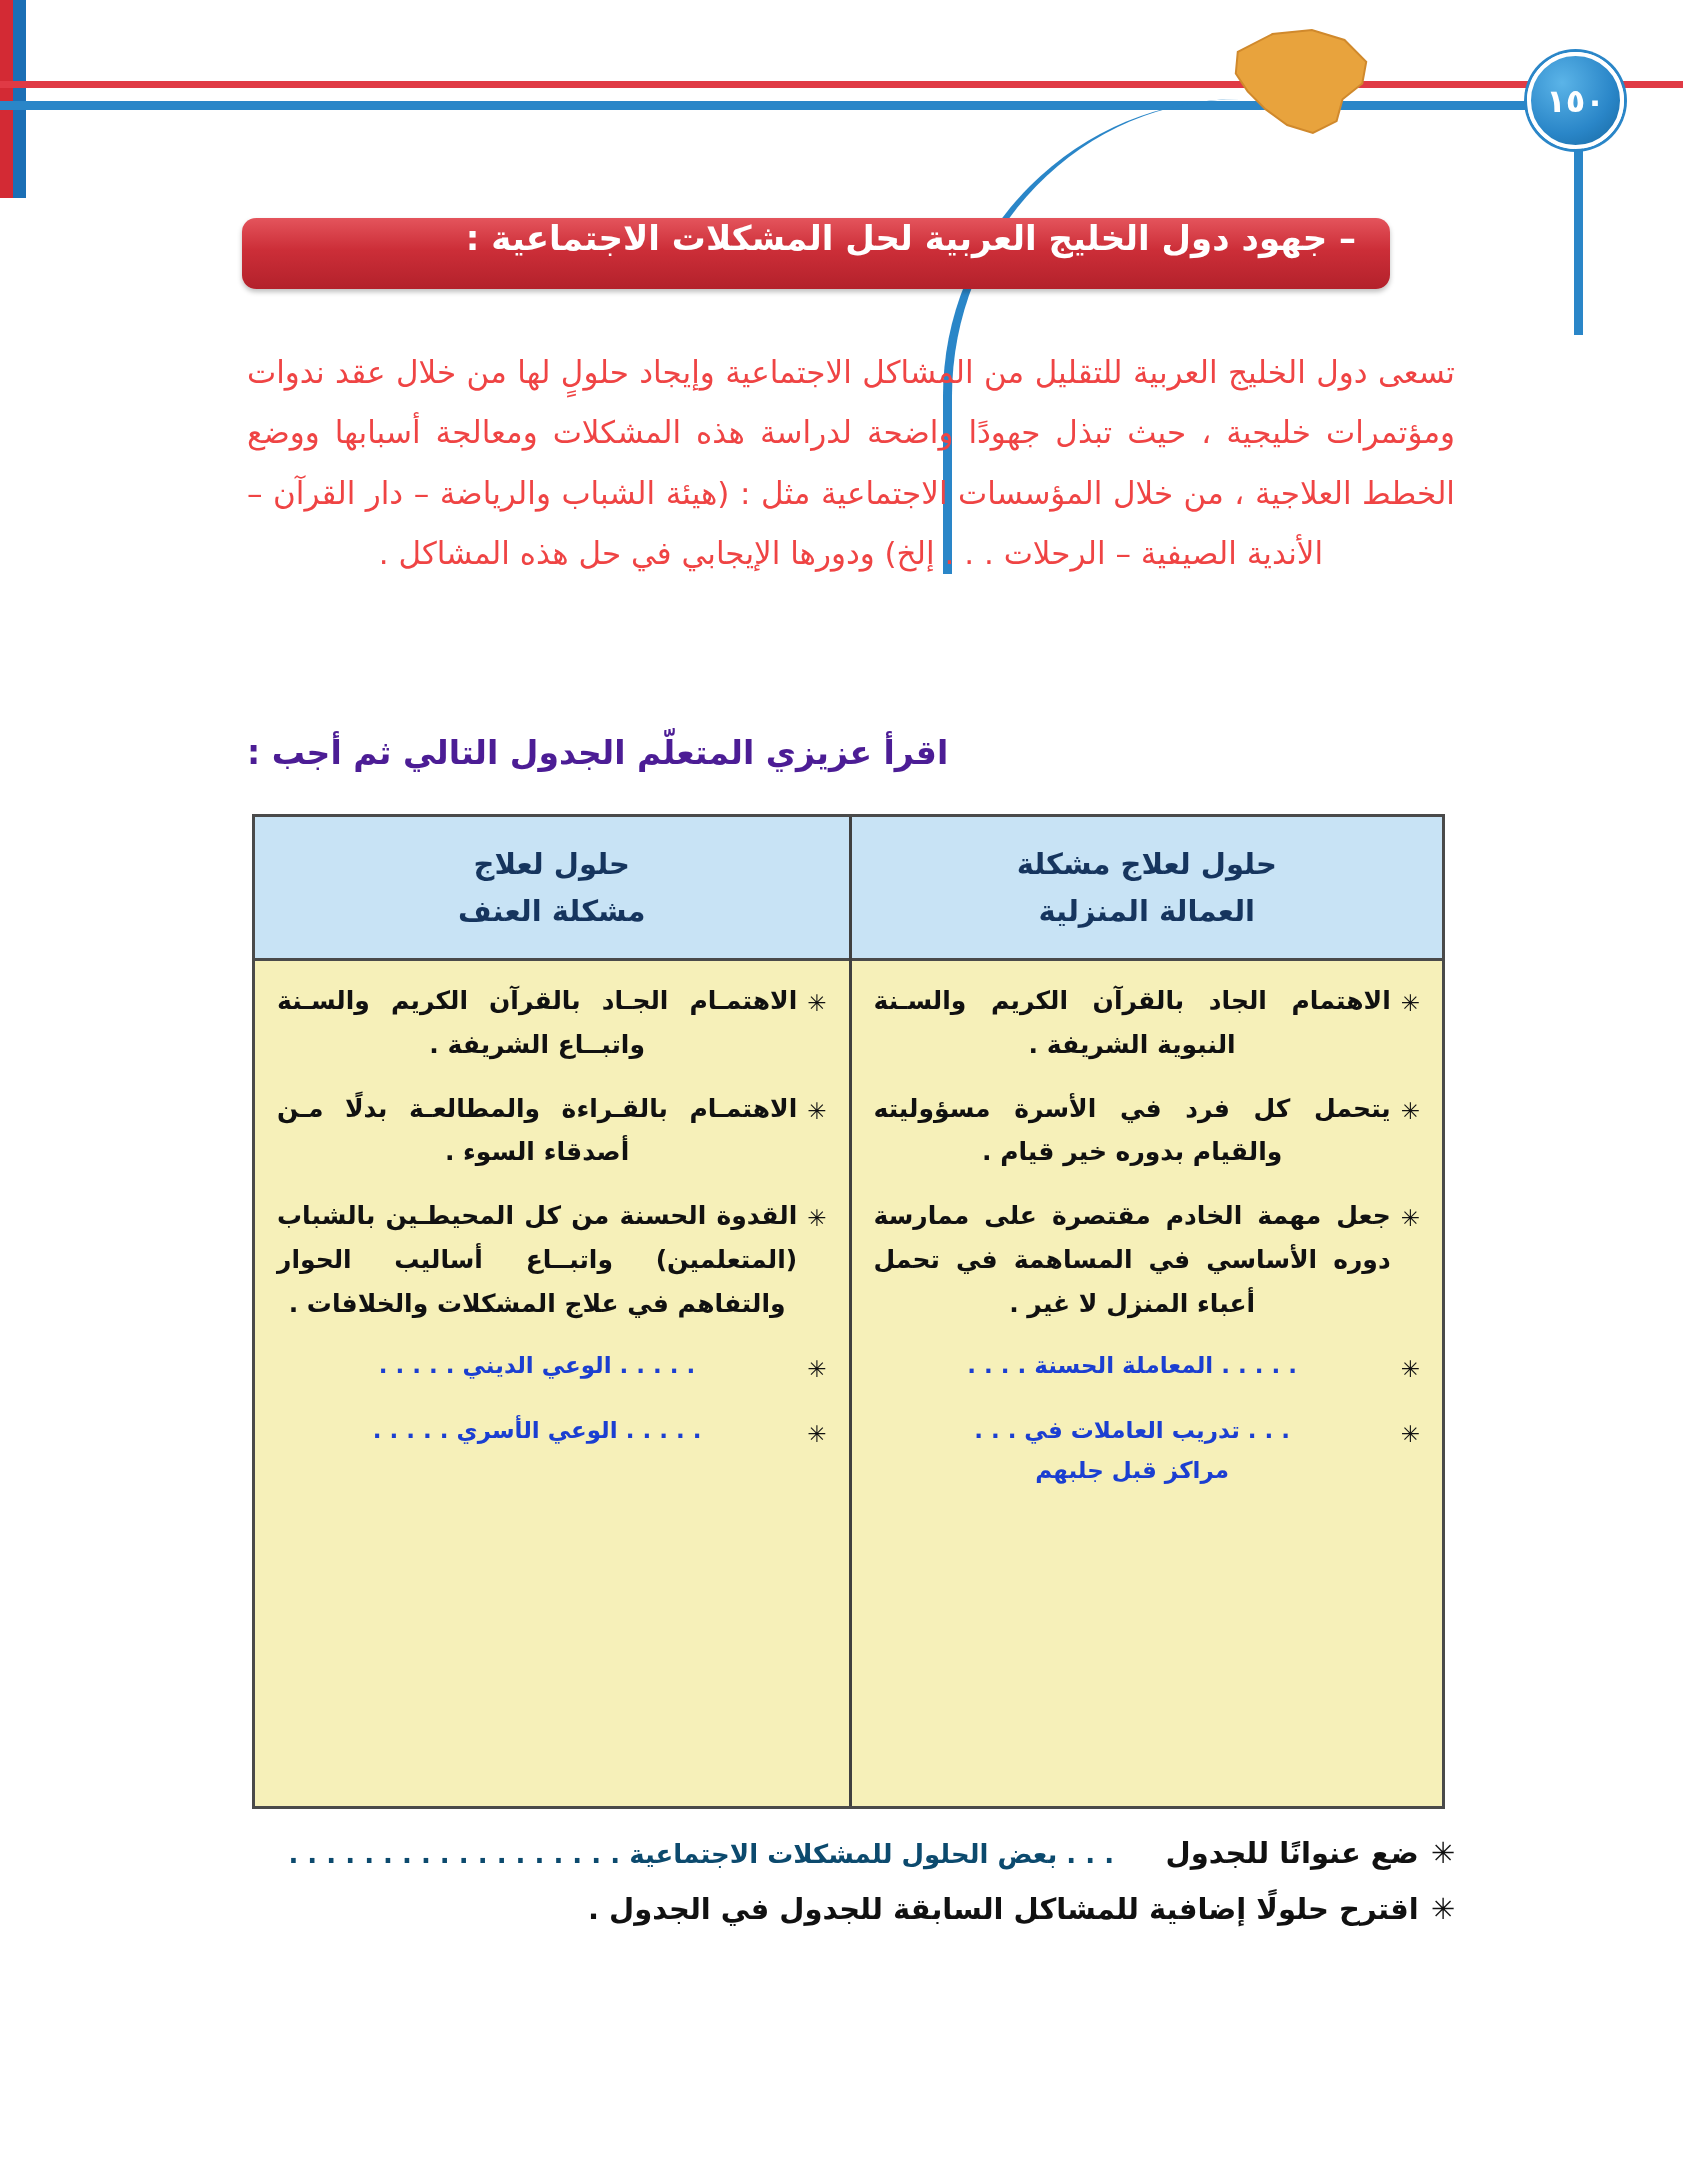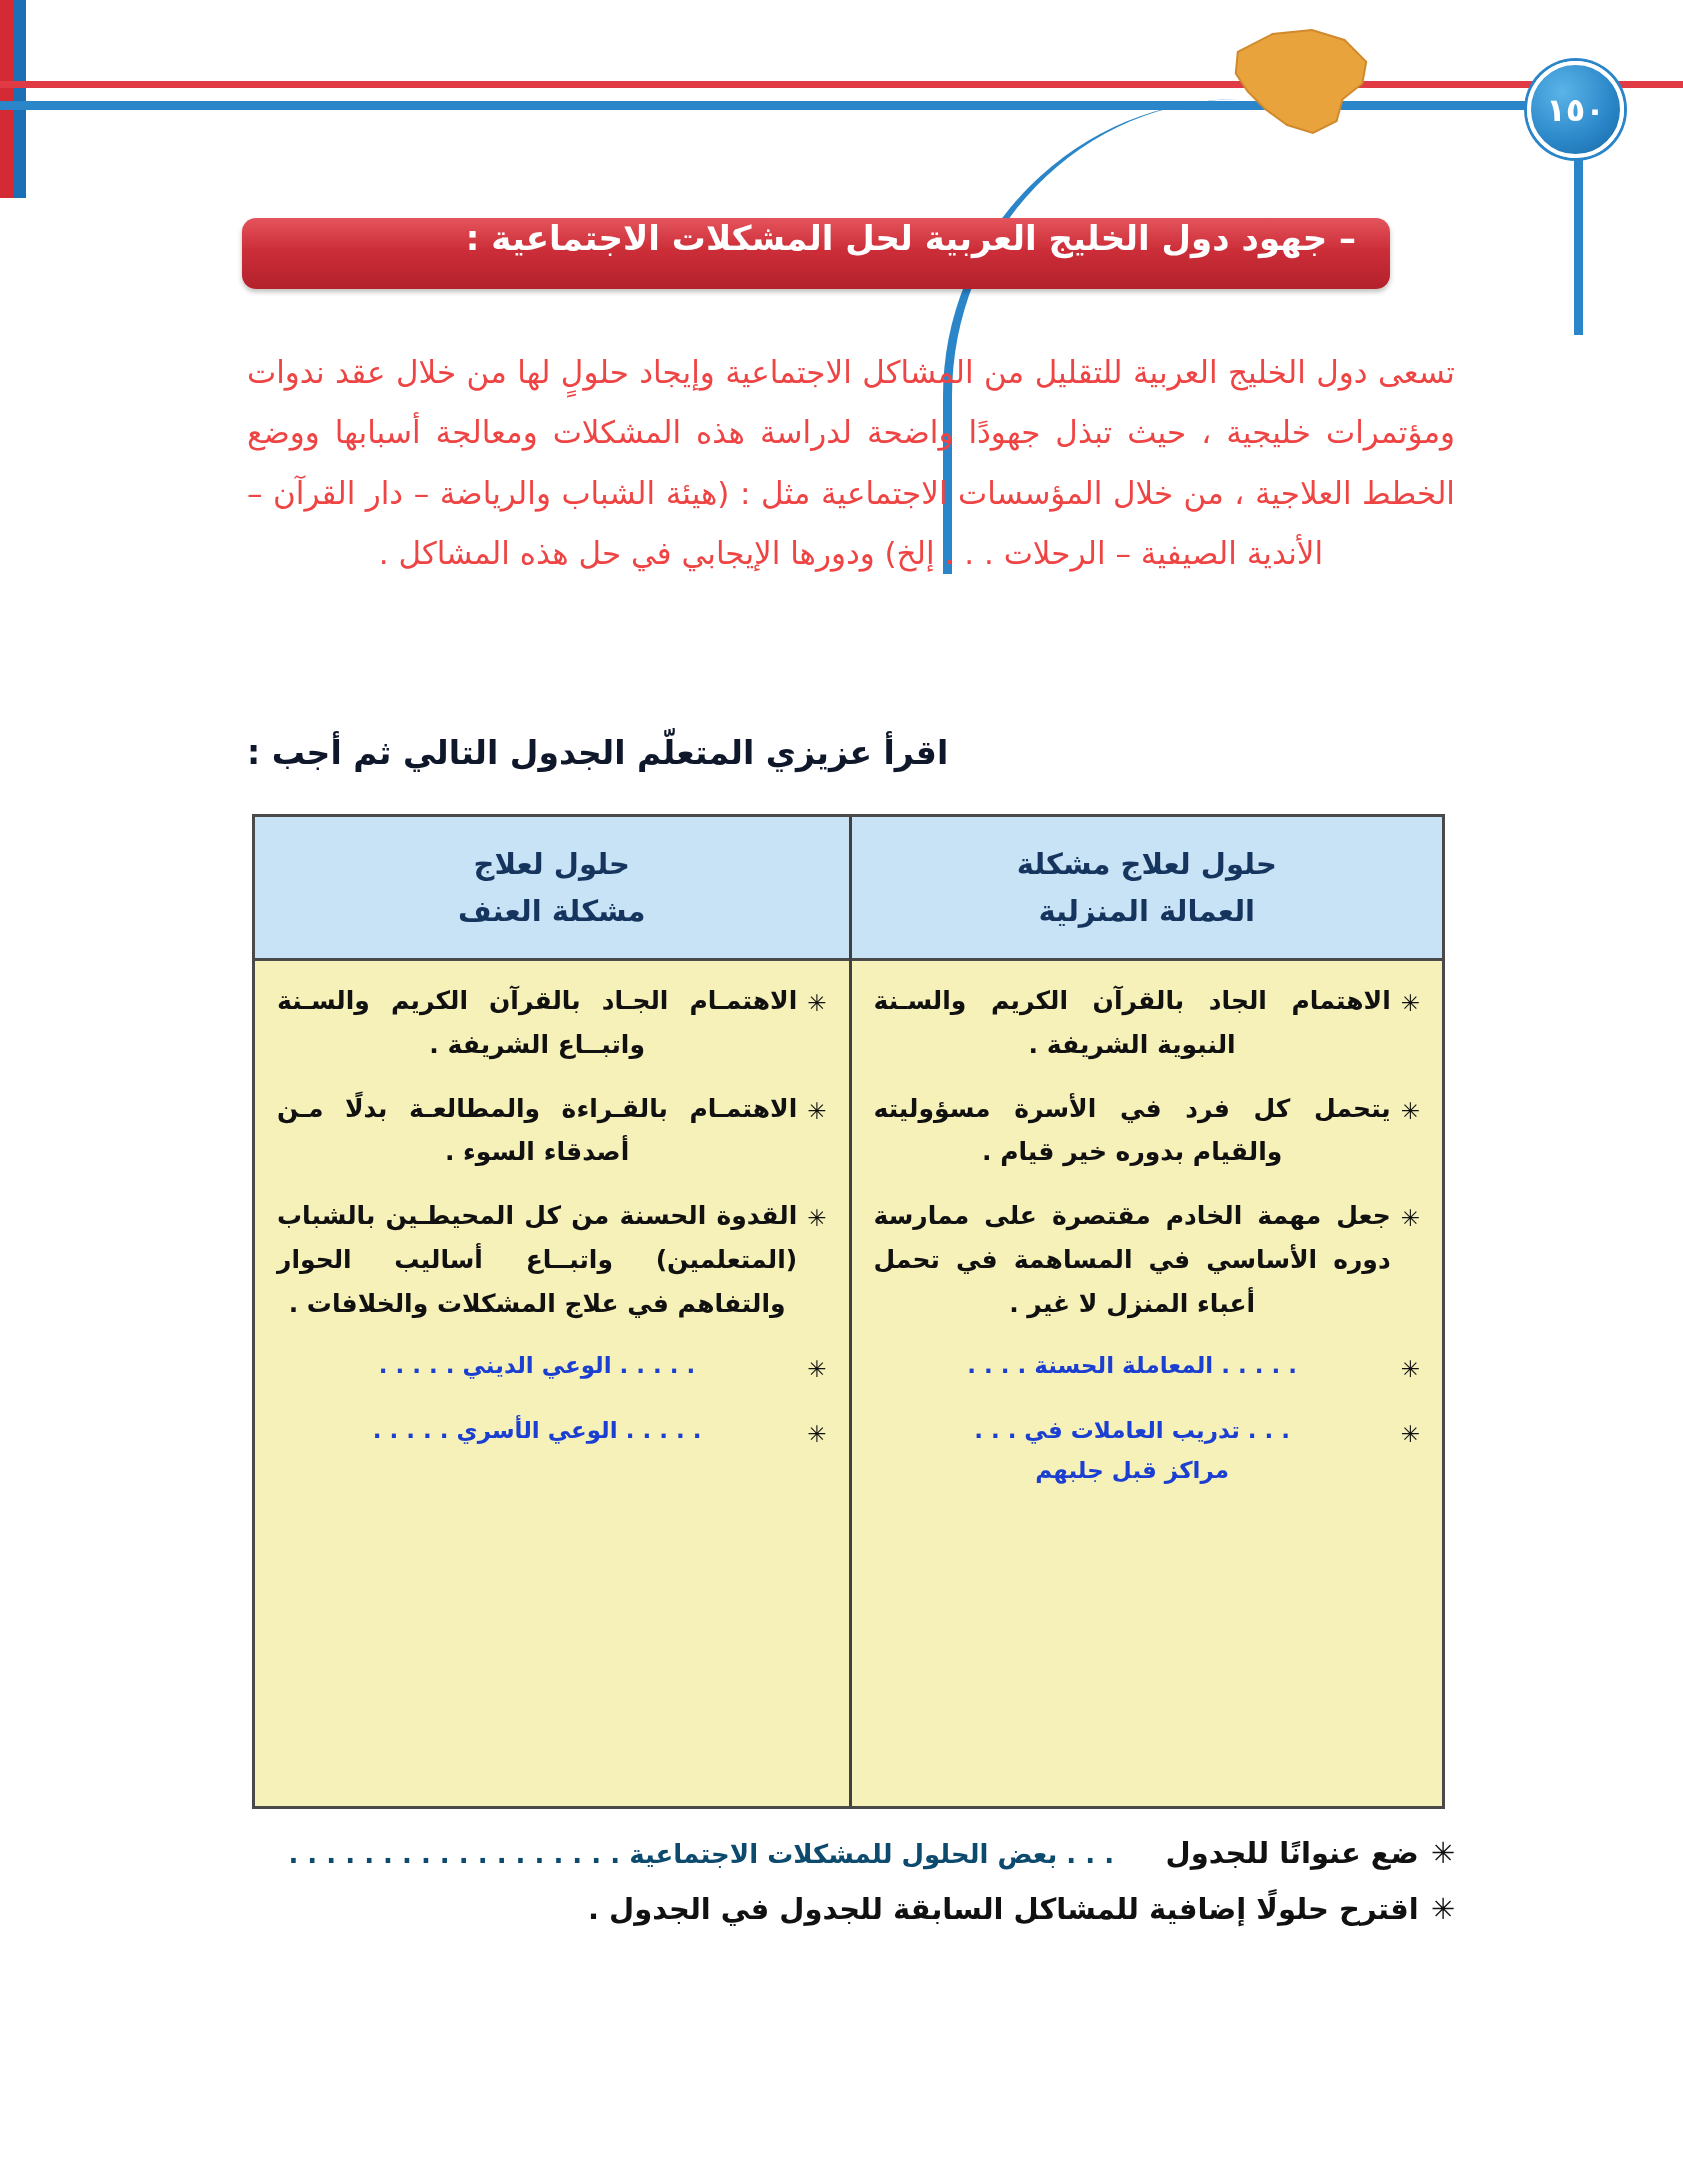--- a/index.html
+++ b/index.html
@@ -65,21 +65,21 @@
     top: 107px;
     width: 9px;
     height: 228px;
     background: #2a86c8;
   }
 
   
   .page-badge {
     position: absolute;
     right: 59px;
-    top: 61px;
+    top: 52px;
     width: 89px;
     height: 89px;
     border-radius: 50%;
     background: radial-gradient(circle at 35% 30%, #5bb4e8 0%, #2a86c8 60%, #1667a0 100%);
     border: 4px solid #ffffff;
     box-shadow: 0 0 0 3px #2a86c8;
     display: flex;
     align-items: center;
     justify-content: center;
     color: #ffffff;
@@ -131,21 +131,21 @@
     text-align-last: center;
   }
 
   .instruction {
     position: absolute;
     right: 228px;
     top: 733px;
     width: 1208px;
     font-size: 33px;
     font-weight: bold;
-    color: #0f172a;
+    color: #4c1d95;
     text-align: left;
     direction: rtl;
   }
   .instruction .ins-inner { display: inline-block; }
 
   
   .tbl {
     position: absolute;
     right: 238px;
     top: 814px;

